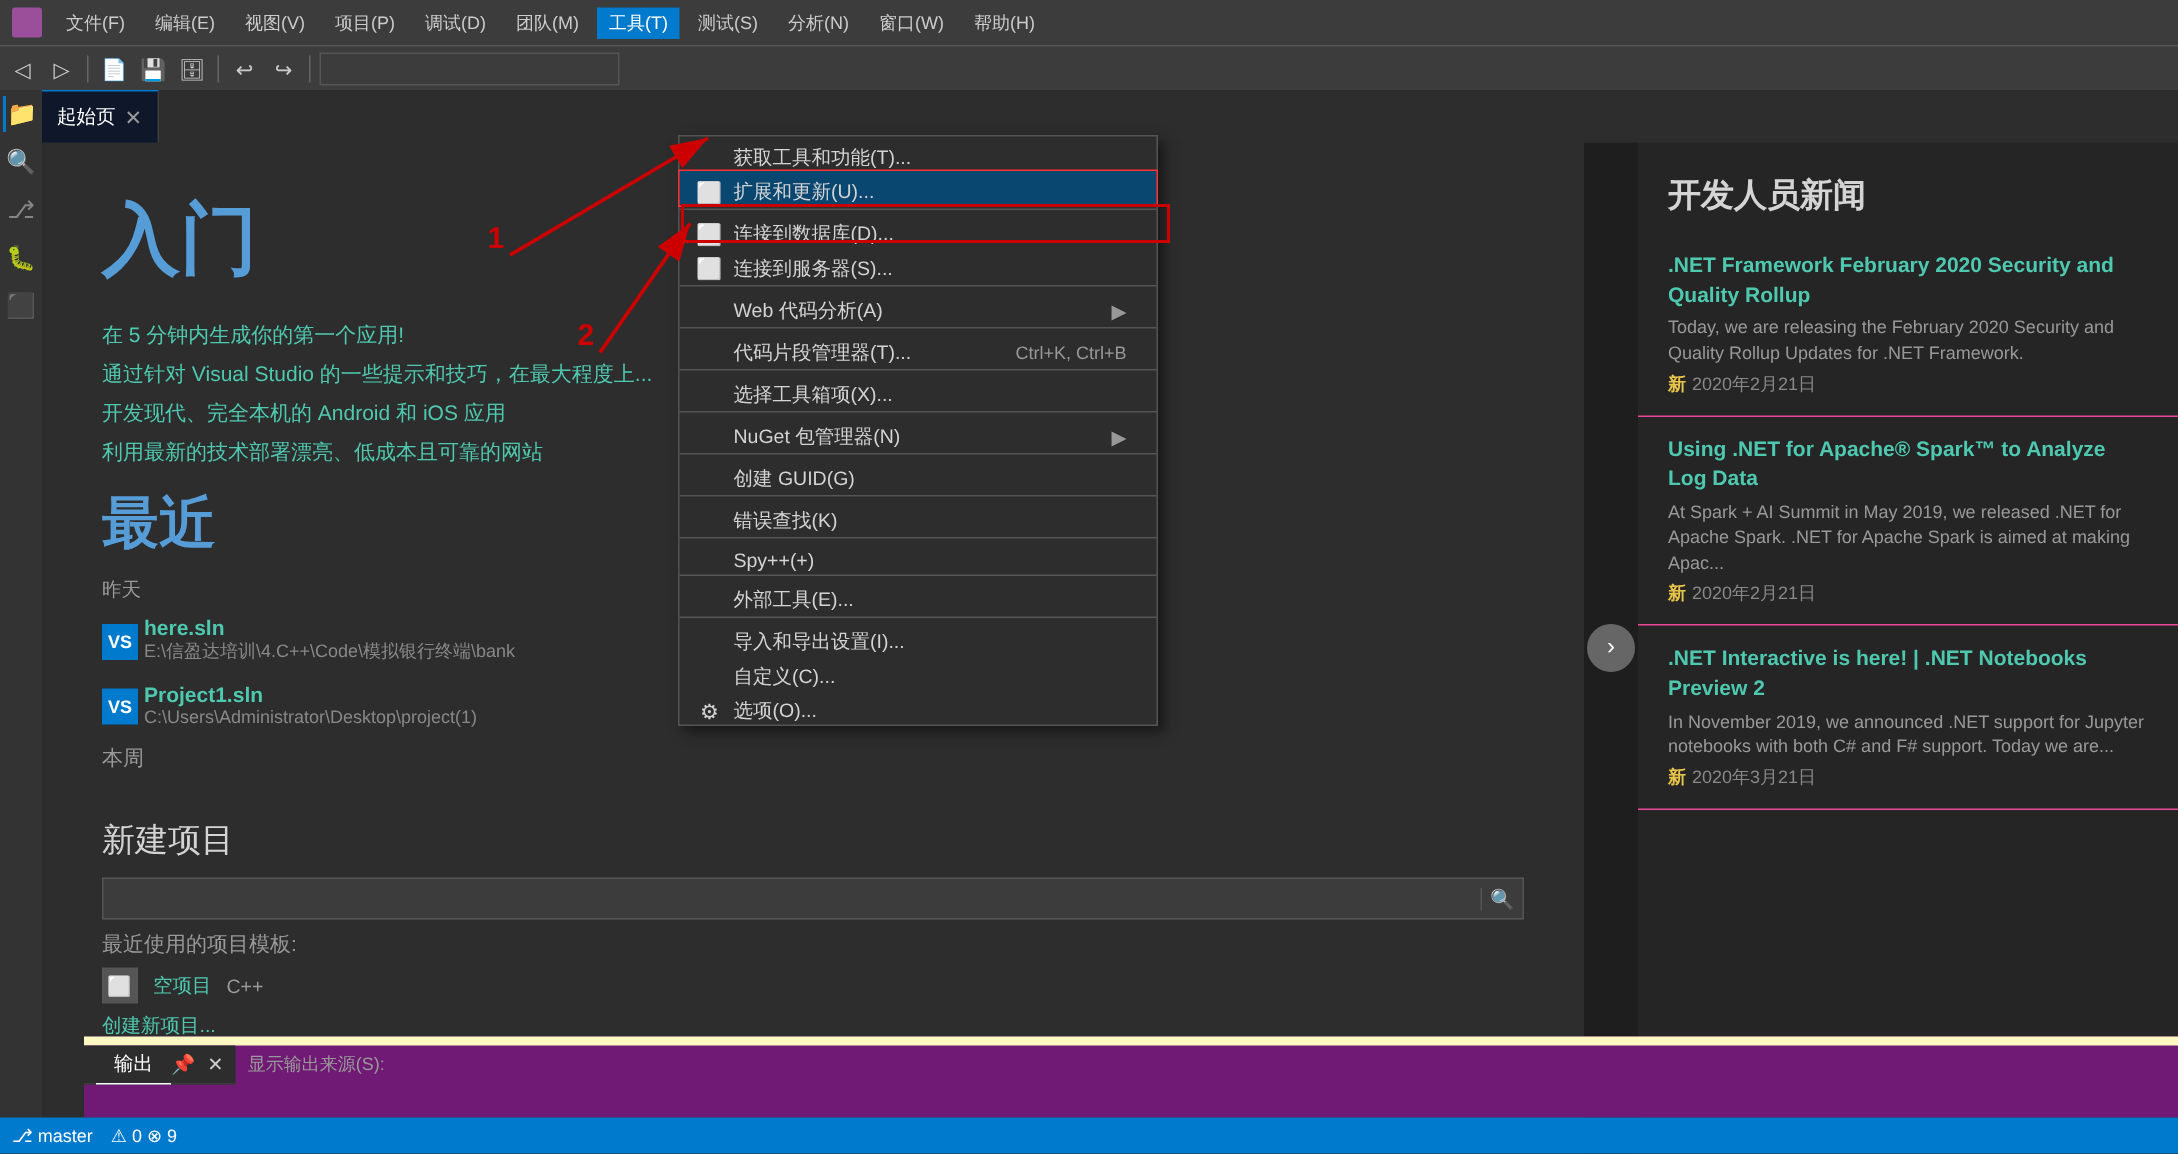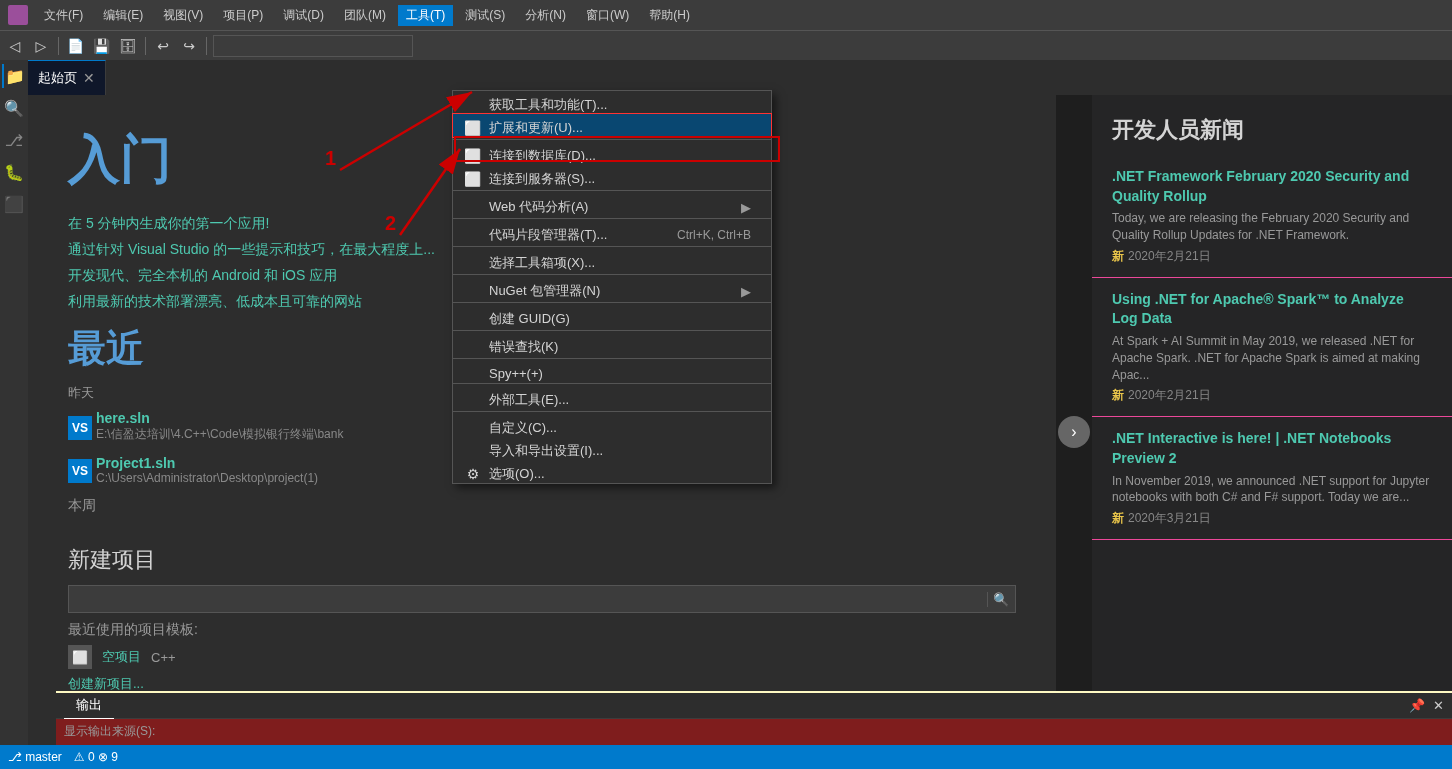--- a/index.html
+++ b/index.html
@@ -411,24 +411,24 @@
       pointer-events: none;
     }
 
     
     .bottom-area {
       position: absolute;
       bottom: 24px;
       left: 28px;
       right: 0;
       height: 54px;
-      background: #7f1d1d;
-      border-top: 2px solid #fef9c3;
-      display: flex;
-      flex-direction: column;
+      background: #701a75;
+      border-top: 6px solid #fef9c3;
+      display: flex;
+      flex-direction: row;
     }
 
     .red-box {
       position: absolute;
       border: 2px solid #cc0000;
       pointer-events: none;
       z-index: 250;
     }
   </style>
 </head>
@@ -630,24 +630,24 @@
     <div class="menu-separator"></div>
     <div class="menu-item">
       <span class="menu-item-label">Spy++(+)</span>
     </div>
     <div class="menu-separator"></div>
     <div class="menu-item">
       <span class="menu-item-label">外部工具(E)...</span>
     </div>
     <div class="menu-separator"></div>
     <div class="menu-item">
+      <span class="menu-item-label">导入和导出设置(I)...</span>
+    </div>
+    <div class="menu-item">
       <span class="menu-item-label">自定义(C)...</span>
-    </div>
-    <div class="menu-item">
-      <span class="menu-item-label">导入和导出设置(I)...</span>
     </div>
     <div class="menu-item">
       <span class="menu-item-icon">⚙</span>
       <span class="menu-item-label">选项(O)...</span>
     </div>
   </div>
 
   <div class="red-box" style="top:76px; left:454px; width:326px; height:26px;"></div>
 
   <svg class="annotation-arrow" style="top:0;left:0;width:1452px;height:769px;">

